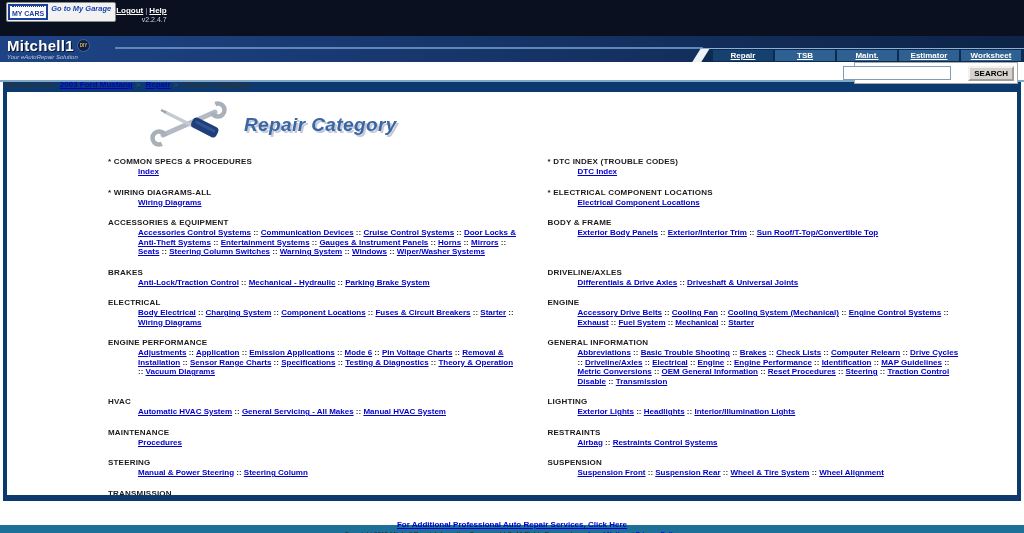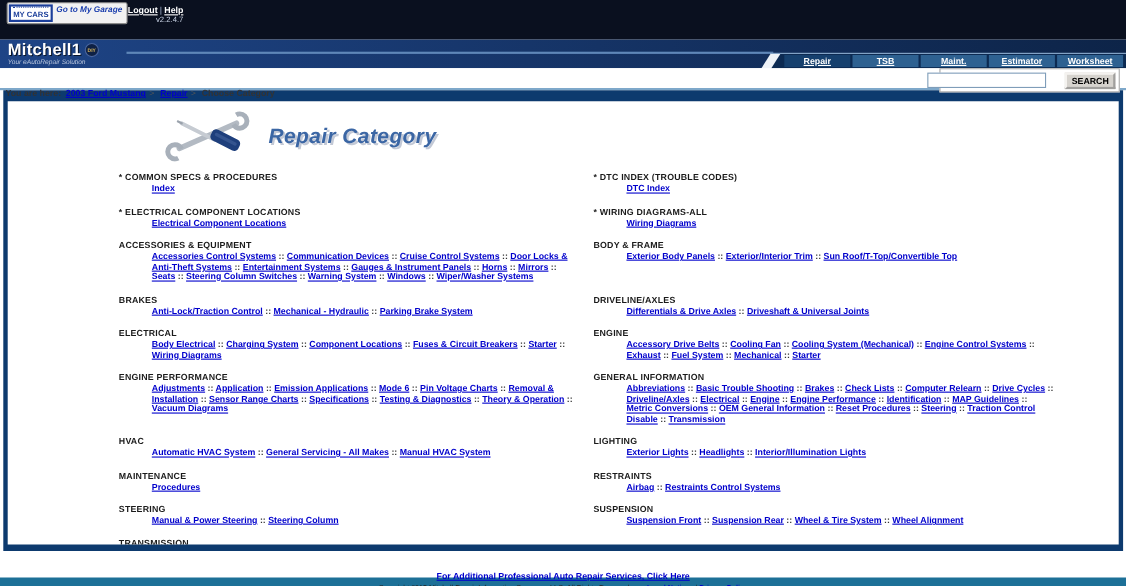--- a/index.html
+++ b/index.html
@@ -42,21 +42,21 @@
   .search-panel input { width:108px; height:14px; border:1px solid #7f9db9; font-size:8px; padding:0 2px; }
   .search-panel button { font-family:"Liberation Sans",sans-serif; font-size:8px; font-weight:bold; background:#d6d3ce; border:2px outset #f4f2ef; padding:1px 4px; cursor:pointer; }
 
   .lightline { height:2px; background:#7ea8ca; }
 
   
   .contentbox { margin:0 3px; height:419px; background:#fff; border:4px solid #0d3a6e; border-top-width:10px; border-bottom-width:6px; overflow:hidden; }
   .title-graphic { margin:9px 0 4px 143px; display:flex; align-items:center; gap:12px; height:46px; }
   .title-text { font-size:19px; line-height:19px; font-weight:bold; font-style:italic; color:#3b66a4; letter-spacing:.4px; text-shadow:2px 2px 0 #c3c9d6; }
 
-  .grid { margin:10px 58px 0 101px; display:grid; grid-template-columns:1fr 1fr; column-gap:12px; }
+  .grid { margin:10px 58px 0 101px; display:grid; grid-template-columns:1fr 1fr; column-gap:28px; }
   .section { margin-bottom:11px; }
   .sec-h { font-size:8px; line-height:9px; font-weight:bold; color:#1a1a1a; letter-spacing:.2px; margin-bottom:1px; }
   .sec-l { font-size:8px; line-height:9.5px; font-weight:bold;padding-left:30px; }
   .cat-link { color:#0000cc; text-decoration:underline; }
   .sep { color:#333; }
 
   
   .footer { height:24px; text-align:center; padding-top:12px; }
   .f-link { font-size:8px; line-height:9px; color:#0000cc; font-weight:bold; text-decoration:underline; }
   .f-copy { font-size:6.5px; line-height:8px; color:#222; }
@@ -141,26 +141,26 @@
   <div class="grid">
       <div class="section">
         <div class="sec-h">* COMMON SPECS &amp; PROCEDURES</div>
         <div class="sec-l"><a class="cat-link">Index</a></div>
       </div>
       <div class="section">
         <div class="sec-h">* DTC INDEX (TROUBLE CODES)</div>
         <div class="sec-l"><a class="cat-link">DTC Index</a></div>
       </div>
       <div class="section">
+        <div class="sec-h">* WIRING DIAGRAMS-ALL</div>
+        <div class="sec-l"><a class="cat-link">Wiring Diagrams</a></div>
+      </div>
+      <div class="section">
         <div class="sec-h">* ELECTRICAL COMPONENT LOCATIONS</div>
         <div class="sec-l"><a class="cat-link">Electrical Component Locations</a></div>
-      </div>
-      <div class="section">
-        <div class="sec-h">* WIRING DIAGRAMS-ALL</div>
-        <div class="sec-l"><a class="cat-link">Wiring Diagrams</a></div>
       </div>
       <div class="section">
         <div class="sec-h">ACCESSORIES &amp; EQUIPMENT</div>
         <div class="sec-l"><a class="cat-link">Accessories Control Systems</a><span class="sep"> :: </span><a class="cat-link">Communication Devices</a><span class="sep"> :: </span><a class="cat-link">Cruise Control Systems</a><span class="sep"> :: </span><a class="cat-link">Door Locks &amp; Anti-Theft Systems</a><span class="sep"> :: </span><a class="cat-link">Entertainment Systems</a><span class="sep"> :: </span><a class="cat-link">Gauges &amp; Instrument Panels</a><span class="sep"> :: </span><a class="cat-link">Horns</a><span class="sep"> :: </span><a class="cat-link">Mirrors</a><span class="sep"> :: </span><a class="cat-link">Seats</a><span class="sep"> :: </span><a class="cat-link">Steering Column Switches</a><span class="sep"> :: </span><a class="cat-link">Warning System</a><span class="sep"> :: </span><a class="cat-link">Windows</a><span class="sep"> :: </span><a class="cat-link">Wiper/Washer Systems</a></div>
       </div>
       <div class="section">
         <div class="sec-h">BODY &amp; FRAME</div>
         <div class="sec-l"><a class="cat-link">Exterior Body Panels</a><span class="sep"> :: </span><a class="cat-link">Exterior/Interior Trim</a><span class="sep"> :: </span><a class="cat-link">Sun Roof/T-Top/Convertible Top</a></div>
       </div>
       <div class="section">

